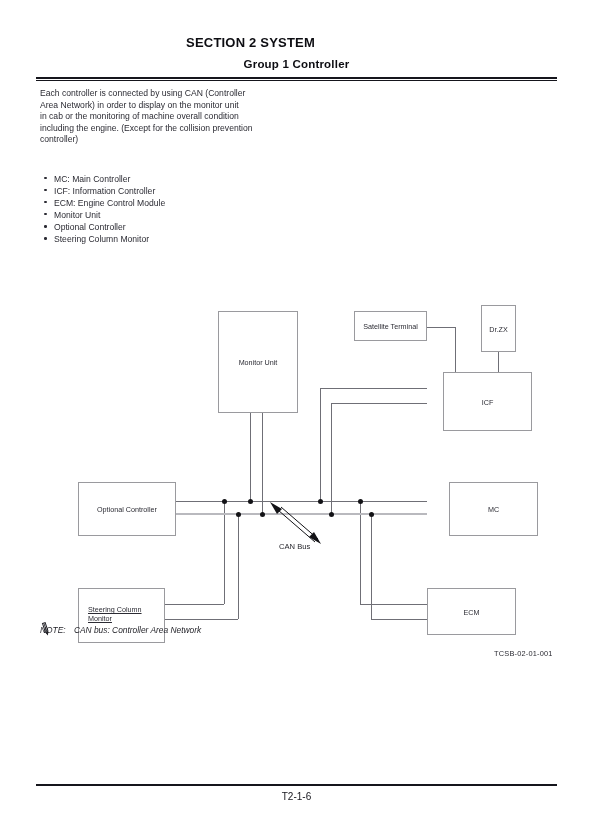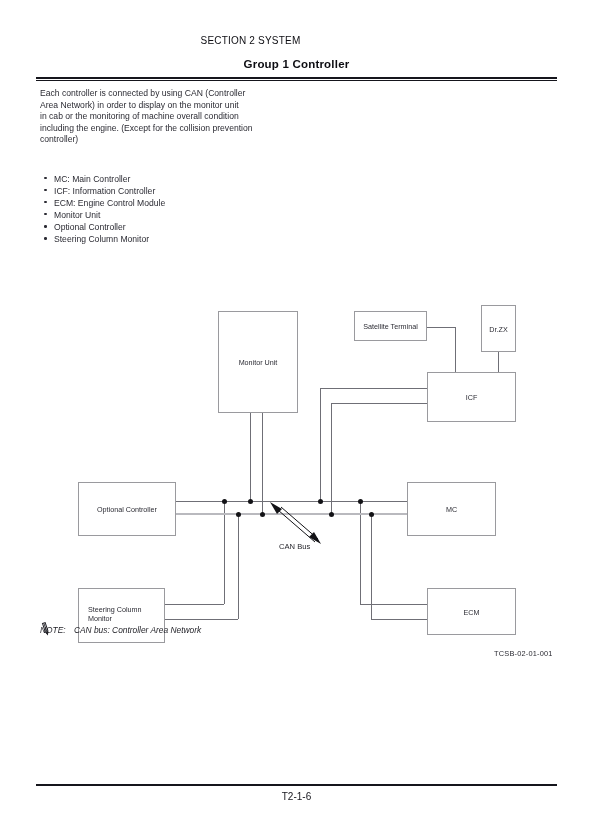--- a/index.html
+++ b/index.html
@@ -9,21 +9,21 @@
     font-family:"Liberation Sans", sans-serif;
     color:#1a1a1a;
     position:relative;
     overflow:hidden;
   }
   .page{position:absolute;left:0;top:0;width:593px;height:837px;}
 
   
   .hdr-title{
     position:absolute;left:0;top:35px;width:501px;
-    text-align:center;font-size:10px;font-weight:normal;
+    text-align:center;font-size:13px;font-weight:bold;
     letter-spacing:.2px;color:#0d0d12;
   }
   .hdr-sub{
     position:absolute;left:0;top:58px;width:593px;
     text-align:center;font-size:11.5px;font-weight:bold;
     letter-spacing:.2px;color:#0d0d12;
   }
   .rule-top{
     position:absolute;left:36px;top:77px;width:521px;height:2px;
     background:#15151c;
@@ -154,48 +154,48 @@
     </div>
 
     <div class="h" style="left:427px;top:327px;width:28px;"></div>
     <div class="v" style="left:455px;top:327px;height:45px;"></div>
 
     <div class="box ctr" style="left:481px;top:305px;width:35px;height:47px;">
       <div class="lbl">Dr.ZX</div>
     </div>
     <div class="v" style="left:498px;top:352px;height:20px;"></div>
 
-    <div class="box ctr" style="left:427px;top:372px;width:89px;height:50px;">
+    <div class="box ctr" style="left:443px;top:372px;width:89px;height:59px;">
       <div class="lbl">ICF</div>
     </div>
 
     <div class="h" style="left:320px;top:388px;width:107px;"></div>
     <div class="v" style="left:320px;top:388px;height:113px;"></div>
     <div class="h" style="left:331px;top:403px;width:96px;"></div>
     <div class="v" style="left:331px;top:403px;height:111px;"></div>
 
     <div class="box ctr" style="left:78px;top:482px;width:98px;height:54px;">
       <div class="lbl">Optional Controller</div>
     </div>
 
-    <div class="box ctr" style="left:407px;top:482px;width:89px;height:54px;">
+    <div class="box ctr" style="left:449px;top:482px;width:89px;height:54px;">
       <div class="lbl">MC</div>
     </div>
 
     <div class="box ctr" style="left:427px;top:588px;width:89px;height:47px;">
       <div class="lbl">ECM</div>
     </div>
 
     <div class="h" style="left:360px;top:604px;width:67px;"></div>
     <div class="v" style="left:360px;top:501px;height:103px;"></div>
     <div class="h" style="left:371px;top:619px;width:56px;"></div>
     <div class="v" style="left:371px;top:514px;height:105px;"></div>
 
     <div class="box" style="left:78px;top:588px;width:87px;height:55px;">
-      <div class="lbl" style="left:9px;top:16px;">Steering Column
+      <div class="lbl" style="left:9px;top:16px;text-decoration:underline;">Steering Column
 Monitor</div>
     </div>
 
     <div class="h" style="left:165px;top:604px;width:59px;"></div>
     <div class="v" style="left:224px;top:501px;height:103px;"></div>
     <div class="h" style="left:165px;top:619px;width:73px;"></div>
     <div class="v" style="left:238px;top:514px;height:105px;"></div>
 
     <div class="h" style="left:176px;top:501px;width:251px;"></div>
     <div class="h thick" style="left:176px;top:513px;width:251px;"></div>

